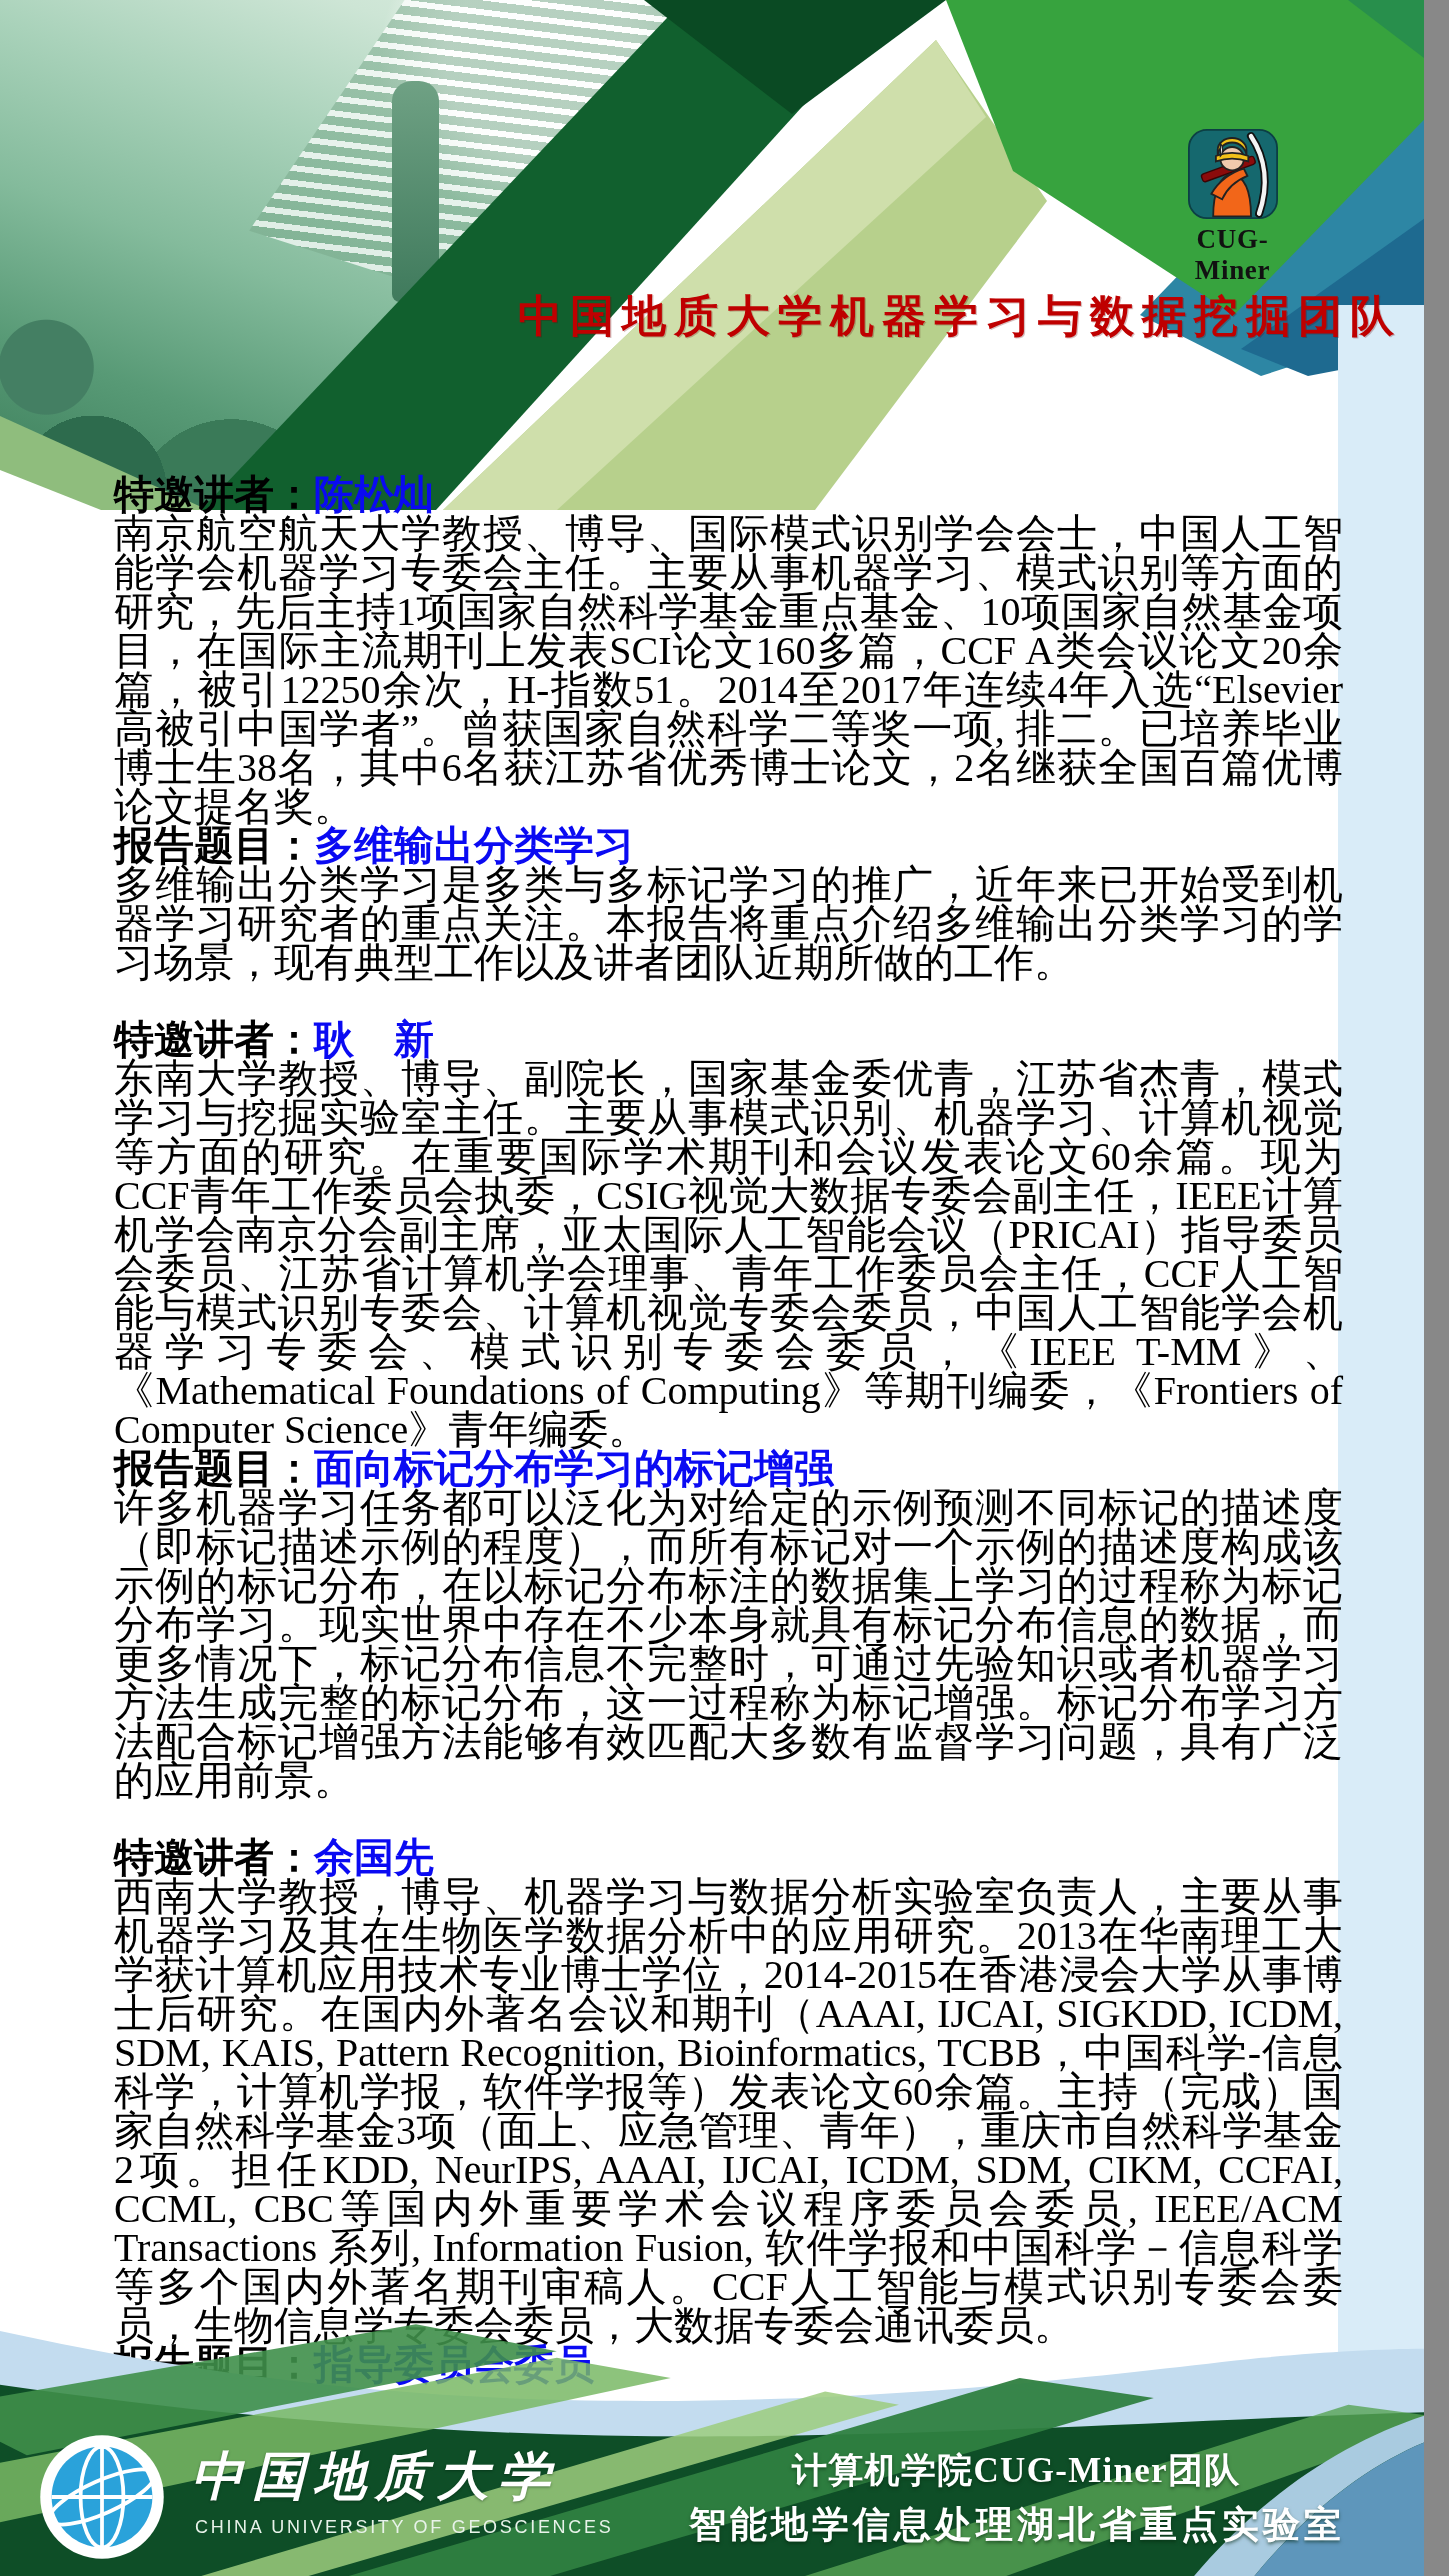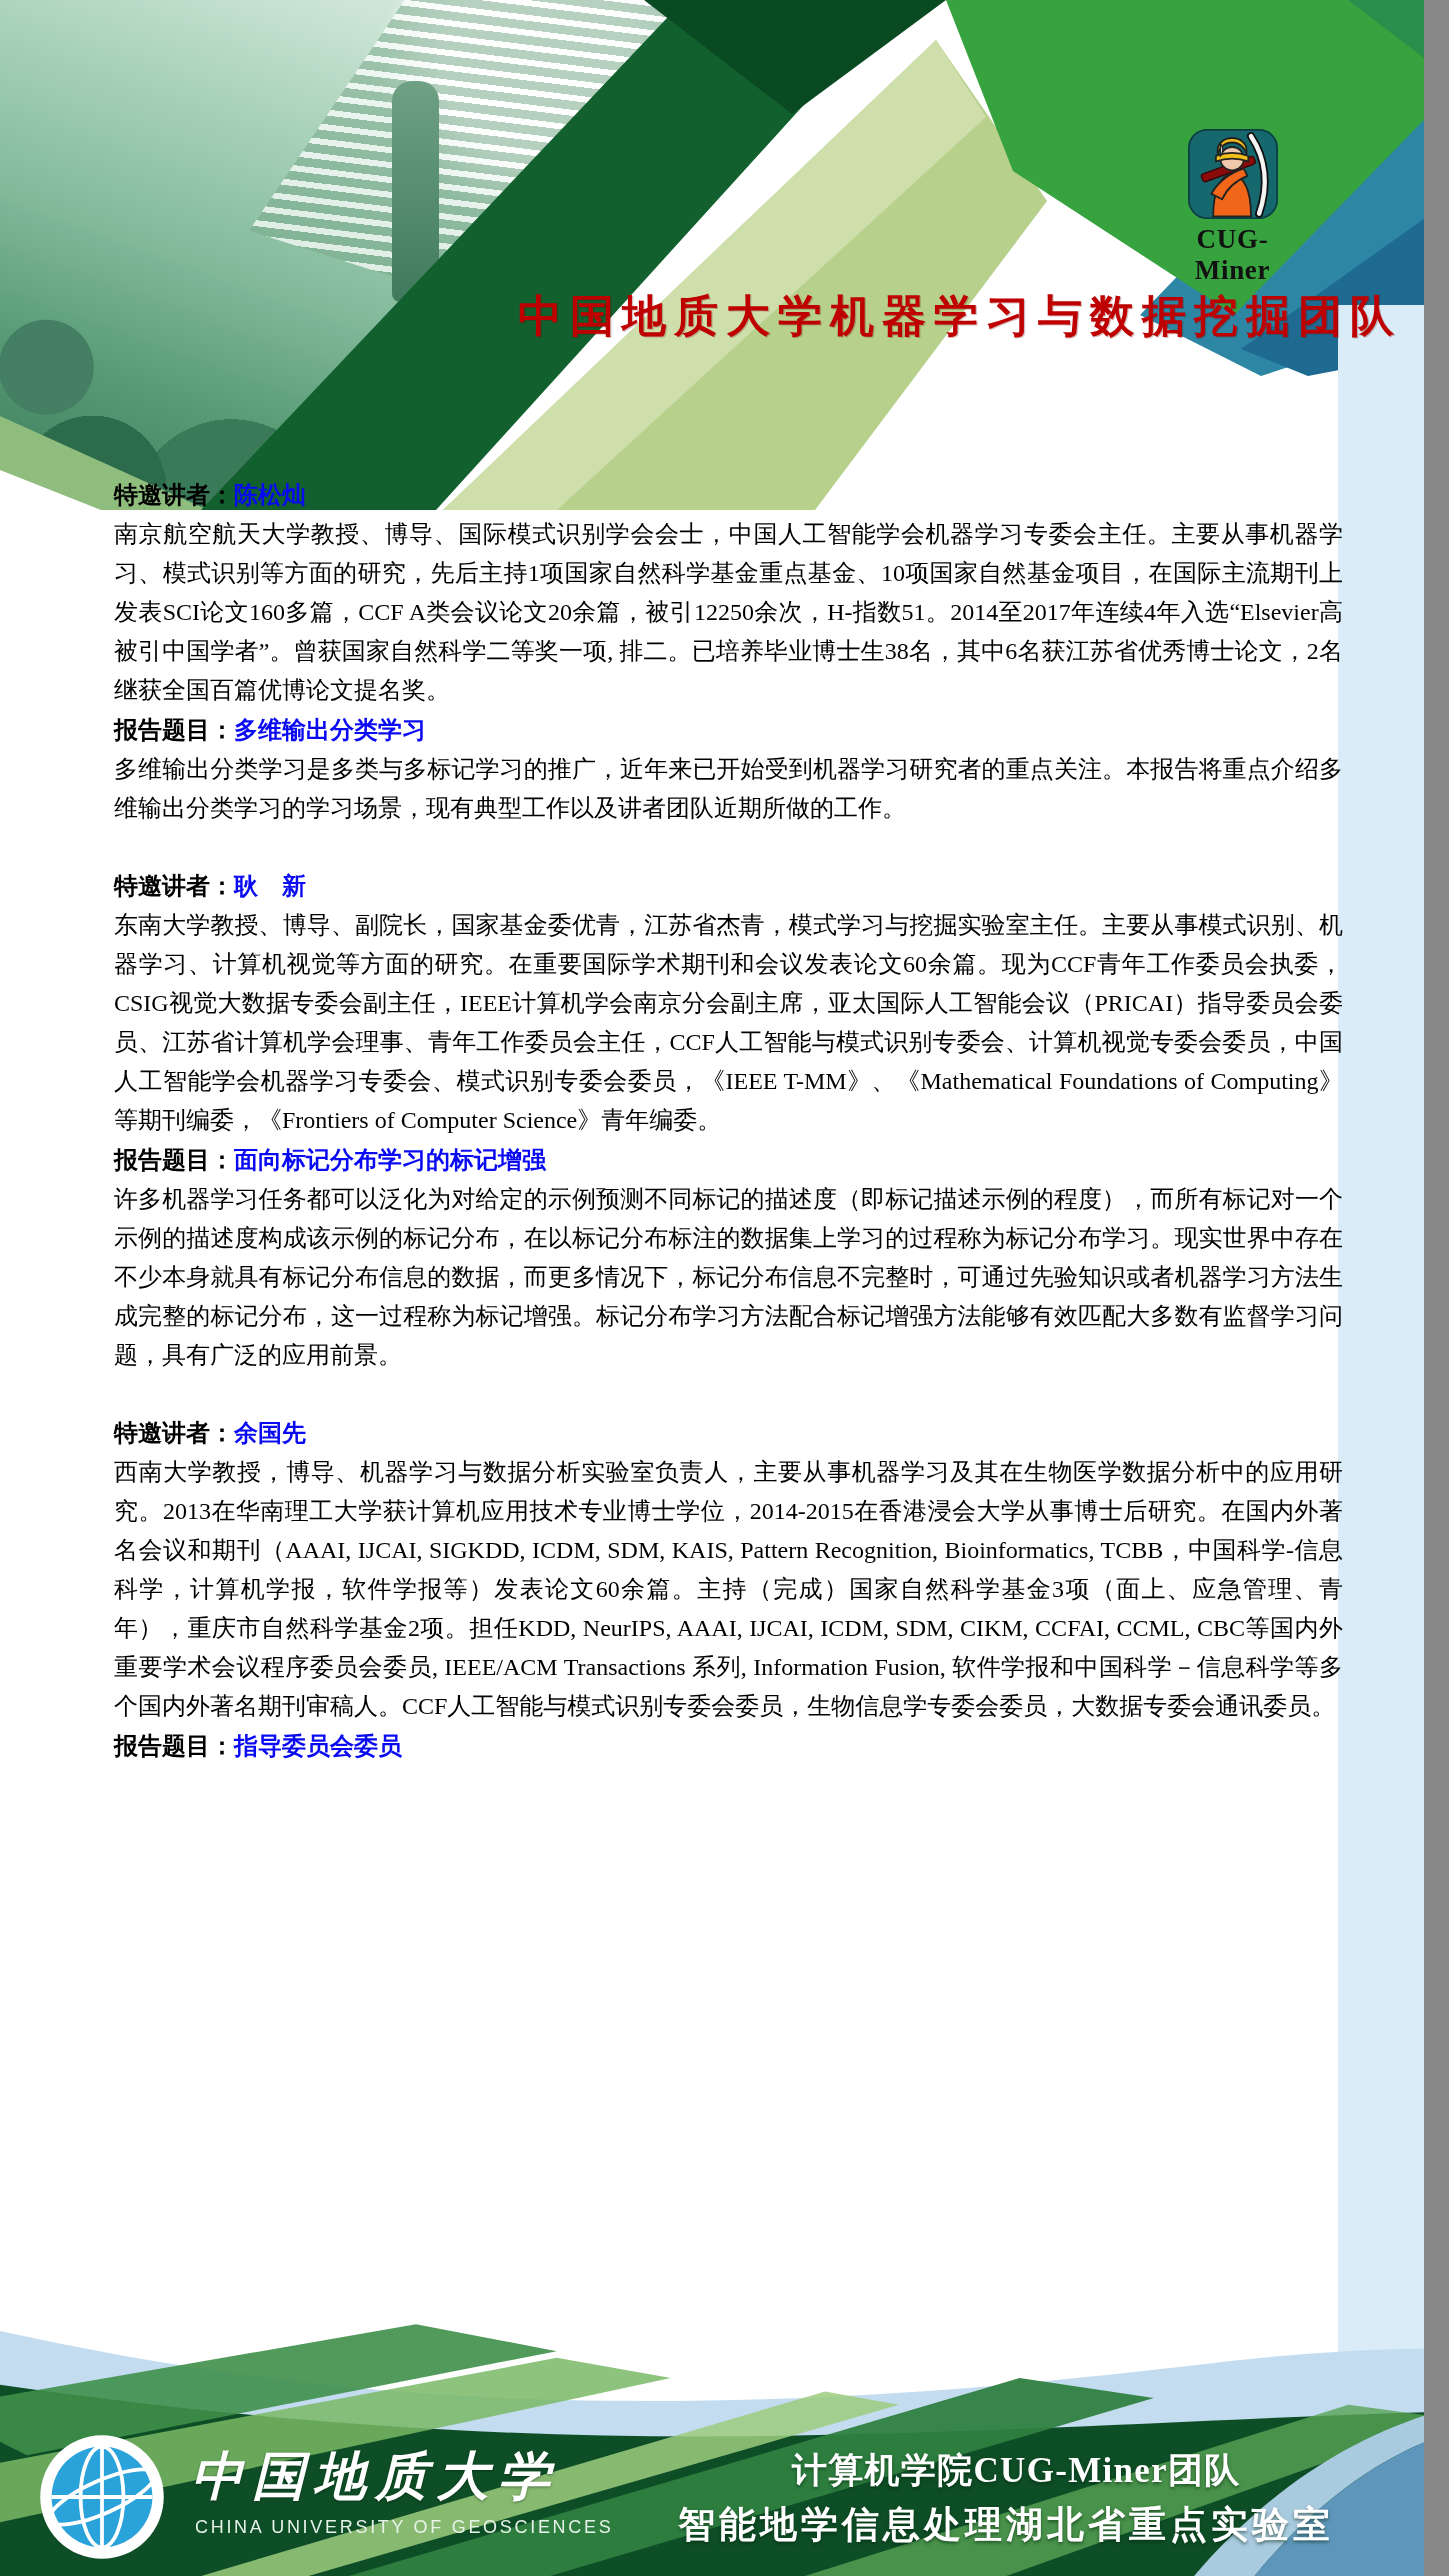--- a/index.html
+++ b/index.html
@@ -47,38 +47,38 @@
   .logo{position:absolute;left:1179px;top:129px;width:107px;text-align:center;}
   .logo-label{margin-top:2.7px;font-size:27px;font-weight:bold;letter-spacing:0.7px;color:#111;
     font-family:"Liberation Serif","DejaVu Serif",serif;}
 
   
   .main-title{position:absolute;left:518px;top:287px;width:865px;
     font-size:44px;font-weight:bold;letter-spacing:8px;color:#bf0000;
     font-family:"Liberation Serif","DejaVu Serif",serif;text-shadow:1.3px 1.3px 0 rgba(90,0,0,.25);white-space:nowrap;}
 
   
-  .content{position:absolute;left:114px;top:475px;width:1229px;font-size:24px;line-height:39px;}
+  .content{position:absolute;left:114px;top:475px;width:1229px;font-size:40px;line-height:39px;}
   .sec{margin:0 0 38px 0;}
   .line{margin:0;}
   .lbl{font-weight:bold;font-family:"Liberation Sans","DejaVu Sans",sans-serif;}
   .name,.talk{font-weight:bold;color:#0a0af2;font-family:"Liberation Sans","DejaVu Sans",sans-serif;}
   .bio{margin:0;text-align:justify;}
 
   
   .footer-svg{position:absolute;left:0;top:2294px;width:1449px;height:282px;}
   .cug-emblem{position:absolute;left:39px;top:2434px;width:126px;height:126px;}
   .uni-cn{position:absolute;left:191px;top:2442px;font-size:52px;font-weight:bold;font-style:italic;
     color:#fff;letter-spacing:9.4px;white-space:nowrap;text-shadow:0 1.3px 2.7px rgba(0,30,10,.45);}
   .uni-en{position:absolute;left:195px;top:2517px;font-size:18px;color:#e8f3ea;letter-spacing:2.7px;
     font-family:"Liberation Sans","DejaVu Sans",sans-serif;white-space:nowrap;}
   .team-line{position:absolute;left:792px;top:2447px;width:550px;
     font-size:35px;font-weight:bold;color:#fff;letter-spacing:1.3px;white-space:nowrap;
     text-shadow:0 2px 3.4px rgba(0,35,10,.55);}
-  .lab-line{position:absolute;left:678px;top:2500px;width:678px;text-align:left;
+  .lab-line{position:absolute;left:678px;top:2500px;width:678px;text-align:center;
     font-size:37px;font-weight:bold;color:#fff;letter-spacing:4px;white-space:nowrap;
     font-family:"Liberation Sans","DejaVu Sans",sans-serif;text-shadow:0 2px 3.4px rgba(0,35,10,.55);}
 </style>
 </head>
 <body>
 
 <div class="page">
 
   <div class="hdr">
     <div class="photo">

